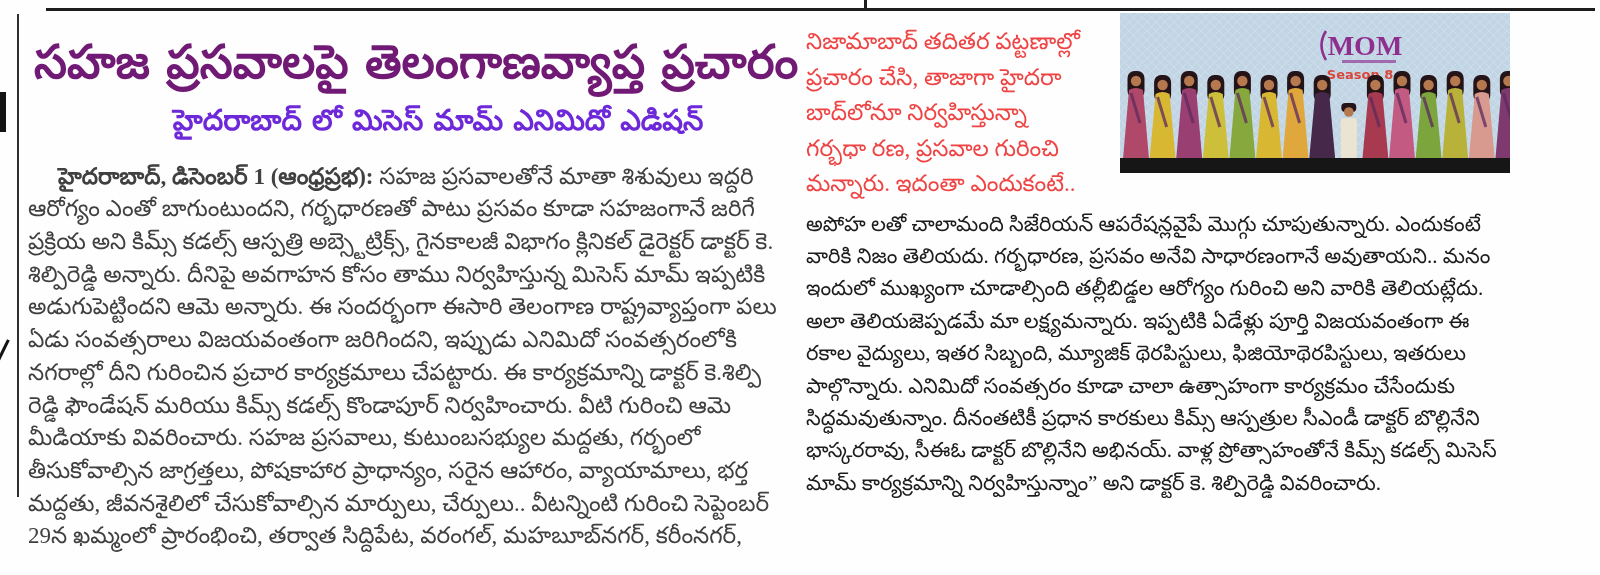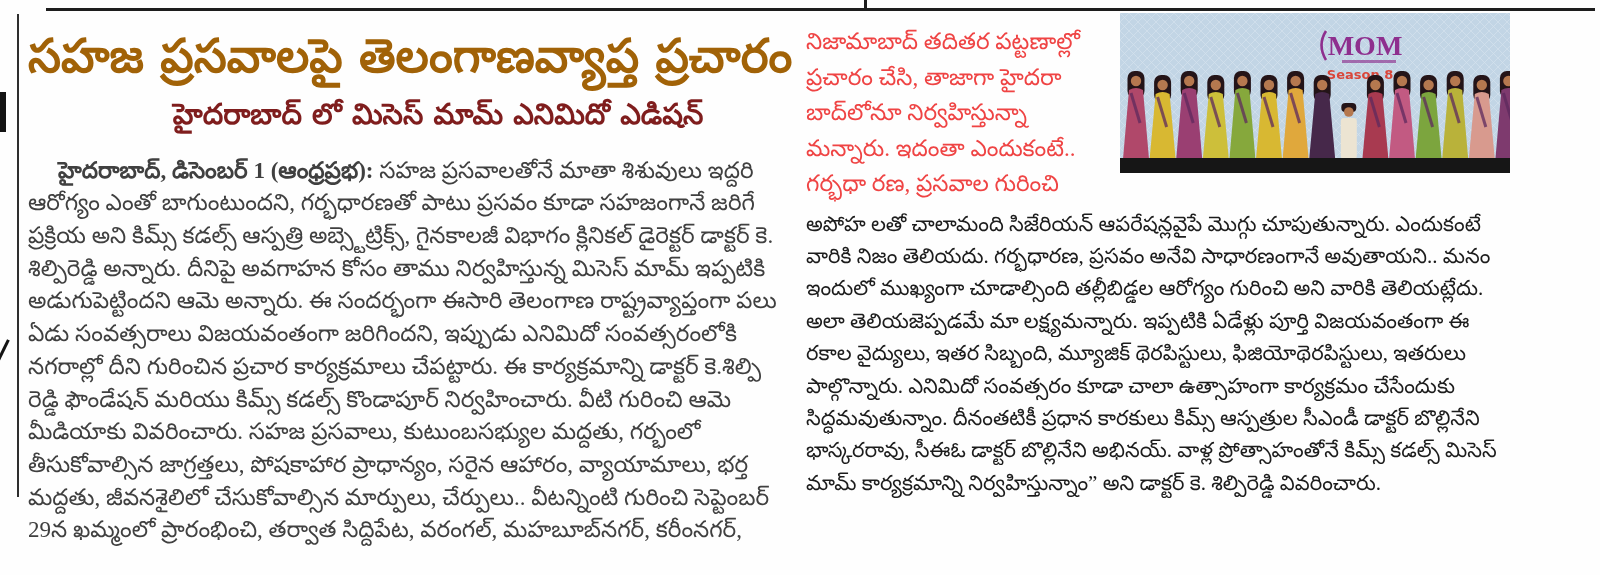--- a/index.html
+++ b/index.html
@@ -8,25 +8,25 @@
     font-family:"Liberation Serif","DejaVu Serif",serif;color:#1b1b1b;
   }
   .rule{position:absolute;background:#1d1d1d;}
   .top-rule{left:46px;top:8px;width:1549px;height:3px;}
   .top-tick{left:864px;top:0;width:3px;height:11px;}
   .left-rule{left:17px;top:14px;width:2px;height:483px;background:#2e2e2e;}
   .artifact-blob{position:absolute;left:0;top:92px;width:6px;height:40px;background:#141414;}
   .artifact-slash{position:absolute;left:-1px;top:338px;width:3px;height:36px;background:#141414;transform:rotate(26deg);}
   .left-col{position:absolute;left:28px;top:30px;width:764px;}
   .headline{
-    margin:0;padding:0;font-size:47px;line-height:1.12;font-weight:bold;color:#a16207;
+    margin:6px;padding:0;font-size:47px;line-height:1.12;font-weight:bold;color:#701a75;
     font-family:"DejaVu Sans","Liberation Sans",sans-serif;text-align:center;white-space:nowrap;
   }
   .subheadline{
-    margin:14px 0 0 0;padding:0;font-size:29px;font-weight:bold;color:#7f1d1d;
+    margin:14px 0 0 0;padding:0;font-size:29px;font-weight:bold;color:#6d28d9;
     font-family:"DejaVu Sans","Liberation Sans",sans-serif;text-align:center;transform:translateX(28px);white-space:nowrap;
   }
   .body-block{margin-top:17px;font-size:23px;line-height:32.7px;color:#404040;}
   .body-line{white-space:nowrap;overflow:hidden;}
   .indent{text-indent:30px;}
   .dateline{font-weight:bold;}
   .right-col{position:absolute;left:806px;top:24px;width:792px;}
   .narrow-block{width:305px;font-size:23px;line-height:35.5px;color:#ef4444;}
   .wide-block{margin-top:6px;width:792px;font-size:21px;line-height:32.4px;color:#1c1c1c;}
   .photo-frame{position:absolute;left:1120px;top:13px;width:390px;height:160px;overflow:hidden;}
@@ -60,22 +60,22 @@
       <div class="body-line">మద్దతు, జీవనశైలిలో చేసుకోవాల్సిన మార్పులు, చేర్పులు.. వీటన్నింటి గురించి సెప్టెంబర్</div>
       <div class="body-line">29న ఖమ్మంలో ప్రారంభించి, తర్వాత సిద్దిపేట, వరంగల్, మహబూబ్‌నగర్, కరీంనగర్,</div>
     </div>
   </div>
 
   <div class="right-col">
     <div class="narrow-block">
       <div class="body-line">నిజామాబాద్ తదితర పట్టణాల్లో</div>
       <div class="body-line">ప్రచారం చేసి, తాజాగా హైదరా</div>
       <div class="body-line">బాద్‌లోనూ నిర్వహిస్తున్నా</div>
+      <div class="body-line">గర్భధా రణ, ప్రసవాల గురించి</div>
       <div class="body-line">మన్నారు. ఇదంతా ఎందుకంటే..</div>
-      <div class="body-line">గర్భధా రణ, ప్రసవాల గురించి</div>
     </div>
     <div class="wide-block">
       <div class="body-line">అపోహ లతో చాలామంది సిజేరియన్ ఆపరేషన్లవైపే మొగ్గు చూపుతున్నారు. ఎందుకంటే</div>
       <div class="body-line">వారికి నిజం తెలియదు. గర్భధారణ, ప్రసవం అనేవి సాధారణంగానే అవుతాయని.. మనం</div>
       <div class="body-line">ఇందులో ముఖ్యంగా చూడాల్సింది తల్లీబిడ్డల ఆరోగ్యం గురించి అని వారికి తెలియట్లేదు.</div>
       <div class="body-line">అలా తెలియజెప్పడమే మా లక్ష్యమన్నారు. ఇప్పటికి ఏడేళ్లు పూర్తి విజయవంతంగా ఈ</div>
       <div class="body-line">రకాల వైద్యులు, ఇతర సిబ్బంది, మ్యూజిక్ థెరపిస్టులు, ఫిజియోథెరపిస్టులు, ఇతరులు</div>
       <div class="body-line">పాల్గొన్నారు. ఎనిమిదో సంవత్సరం కూడా చాలా ఉత్సాహంగా కార్యక్రమం చేసేందుకు</div>
       <div class="body-line">సిద్ధమవుతున్నాం. దీనంతటికీ ప్రధాన కారకులు కిమ్స్ ఆస్పత్రుల సీఎండీ డాక్టర్ బొల్లినేని</div>
       <div class="body-line">భాస్కరరావు, సీఈఓ డాక్టర్ బొల్లినేని అభినయ్. వాళ్ల ప్రోత్సాహంతోనే కిమ్స్ కడల్స్ మిసెస్</div>

